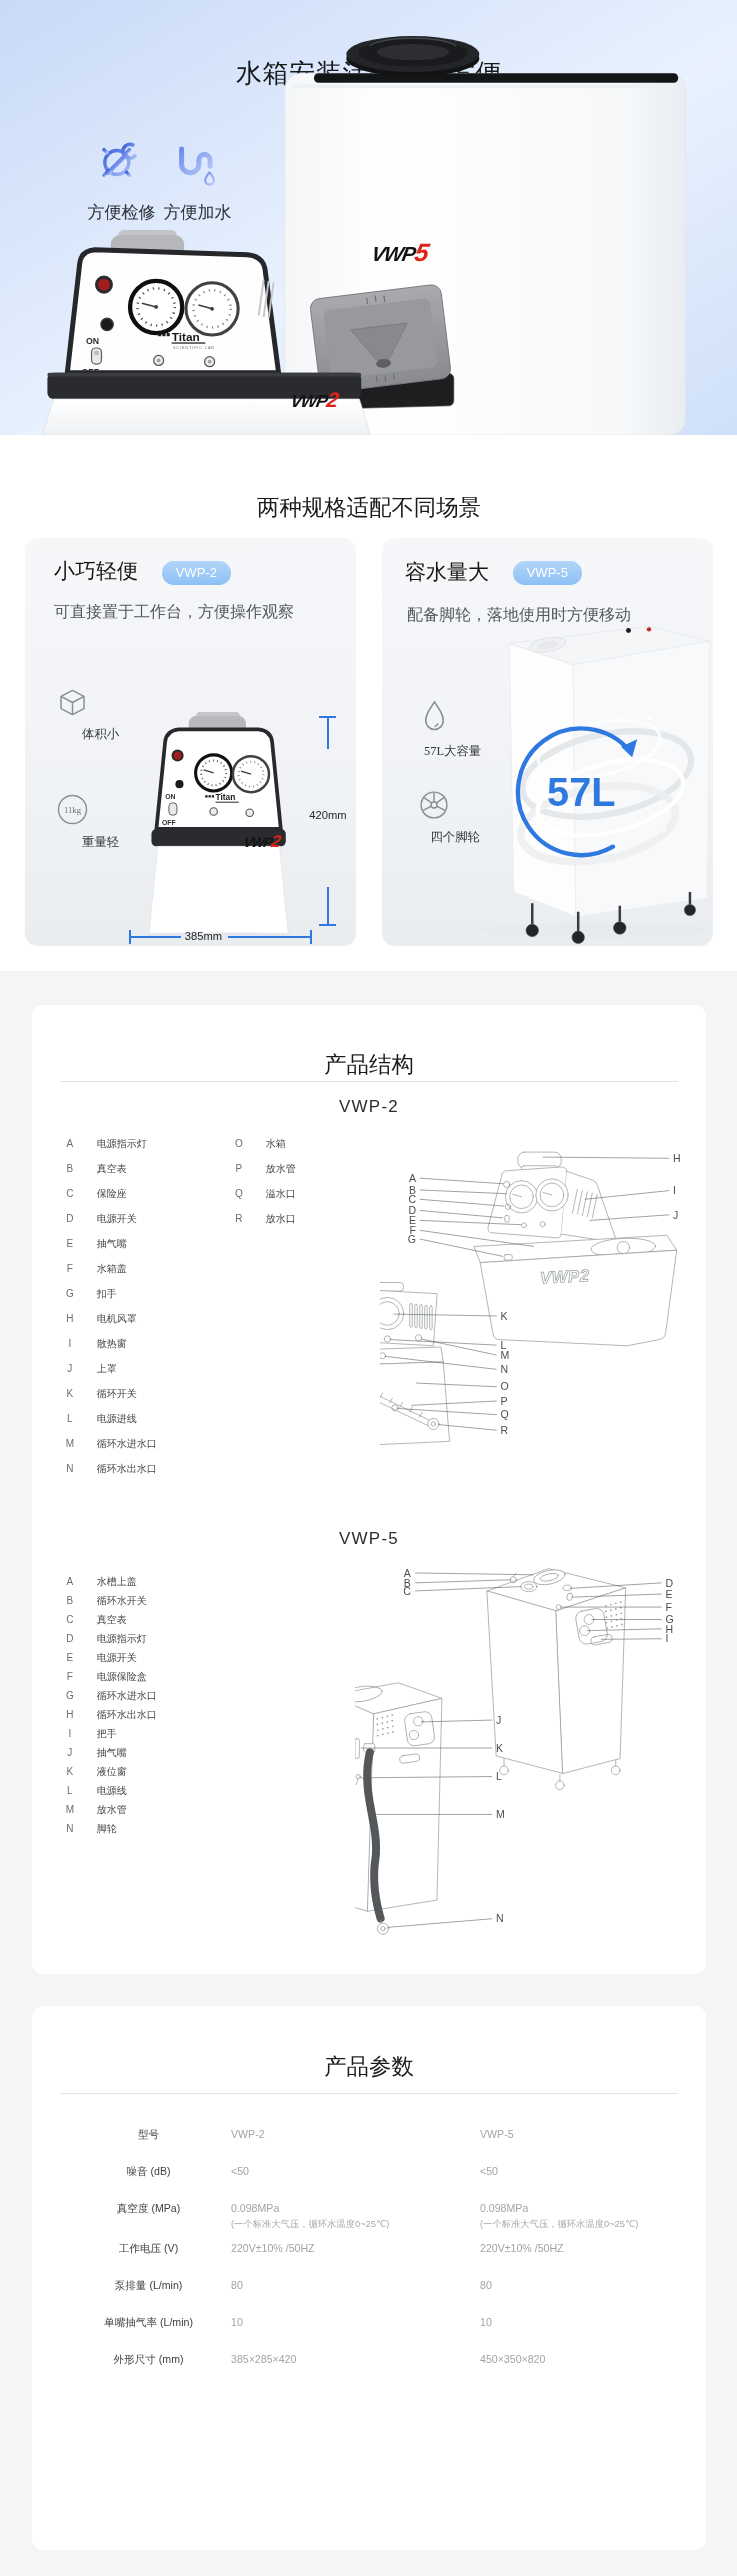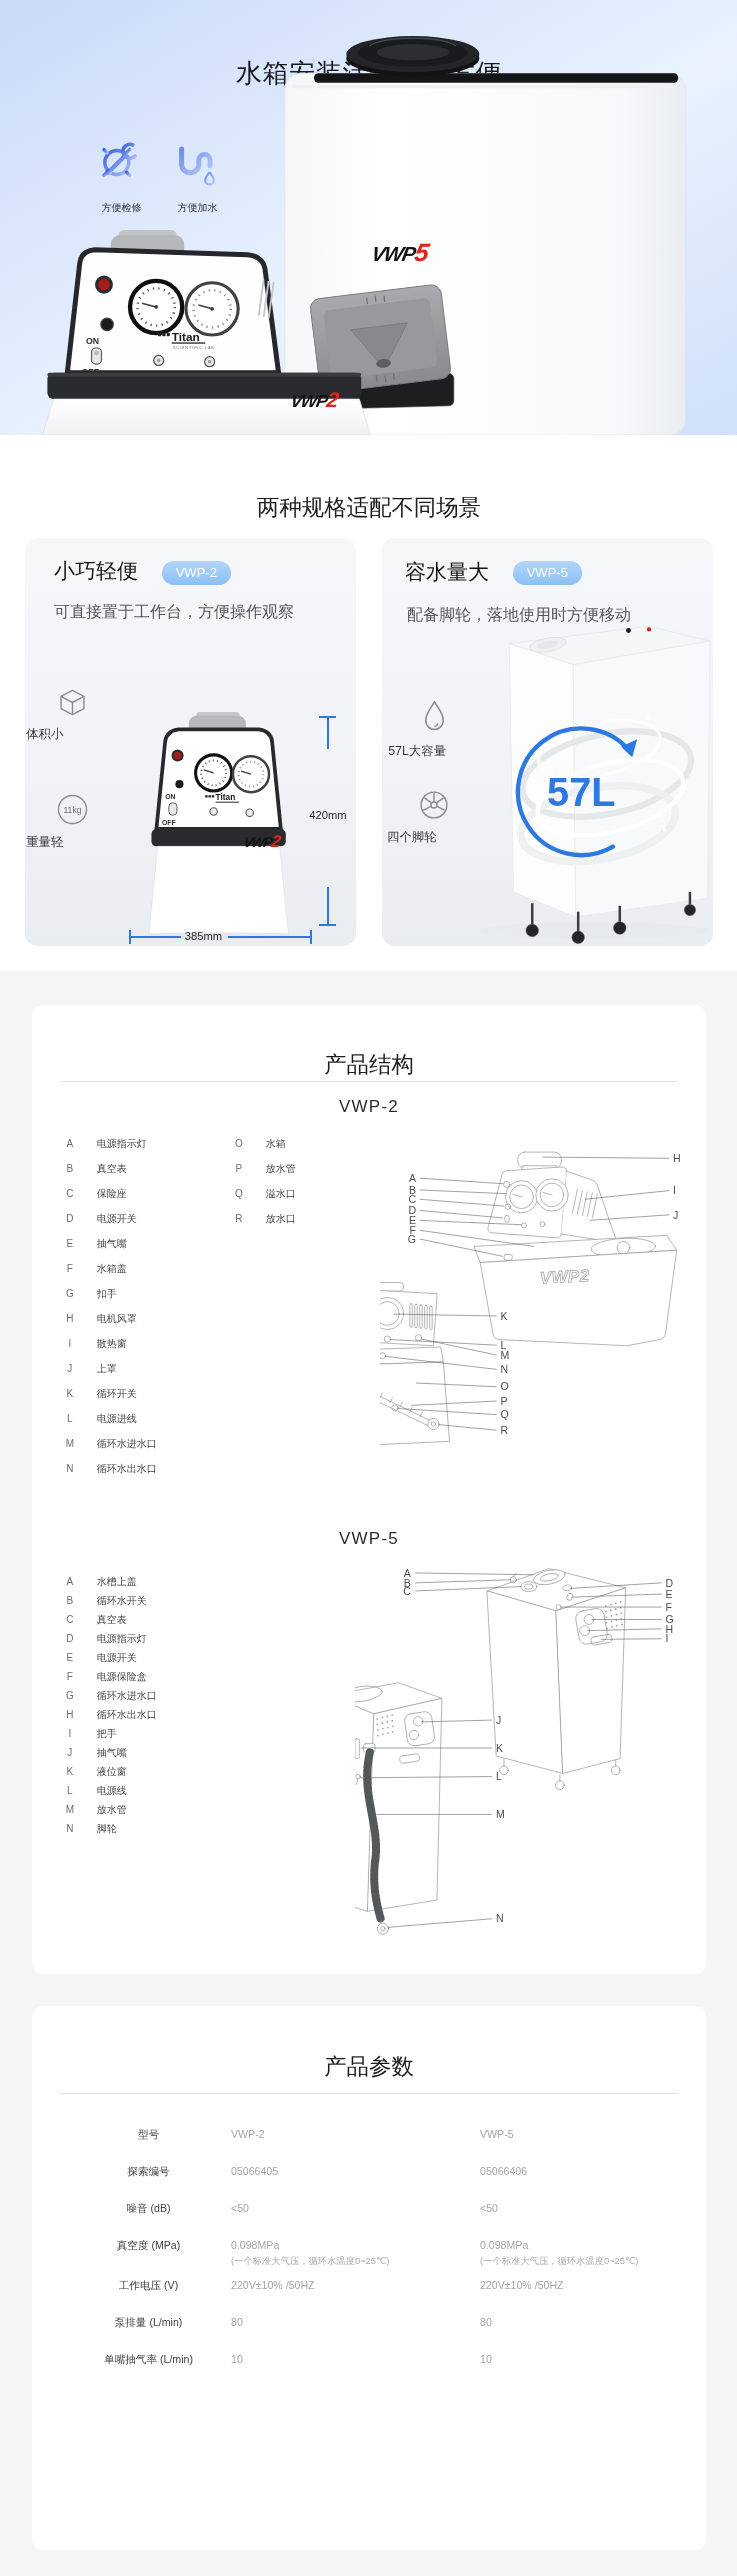--- a/index.html
+++ b/index.html
@@ -5,41 +5,41 @@
   html,body{margin:0;padding:0;background:#ffffff;}
   .page{position:relative;width:738px;height:2576px;overflow:hidden;background:#fff;
         font-family:"Liberation Sans","DejaVu Sans",sans-serif;color:#222;}
   .abs{position:absolute;}
 
   
   .hero{position:absolute;left:0;top:0;width:738px;height:435px;
         background:linear-gradient(150deg,#c9daf7 0%,#dfeafc 38%,#e9f2fe 55%,#cfe0f8 100%);}
   .hero-title{position:absolute;left:369px;top:56px;transform:translateX(-50%);
         font-size:26px;font-weight:500;letter-spacing:0.6px;color:#17181a;white-space:nowrap;}
-  .hero-feat-label{position:absolute;width:81px;text-align:center;font-size:10px;color:#2e3236;font-weight:500;}
+  .hero-feat-label{position:absolute;width:81px;text-align:center;font-size:17px;color:#2e3236;font-weight:500;}
   .logo{position:absolute;font-style:italic;font-weight:900;transform:skewX(-10deg);white-space:nowrap;line-height:1;}
   .logo .lp{color:#141414;letter-spacing:-1.2px;}
   .logo .ld{color:#e0231a;}
   .vwp5-hero{left:372px;top:240px;font-size:20.5px;}
   .vwp5-hero .ld{font-size:25px;}
   .vwp2-hero{left:291px;top:389px;font-size:17.4px;}
   .vwp2-hero .ld{font-size:21px;}
 
   
   .specs{position:absolute;left:0;top:435px;width:738px;height:536px;background:#ffffff;}
   .section-title{position:absolute;left:50%;transform:translateX(-50%);font-size:22.4px;font-weight:500;color:#1b1c1e;white-space:nowrap;}
   .spec-card{position:absolute;top:103px;width:331px;height:408px;border-radius:12.4px;overflow:hidden;
         background:linear-gradient(180deg,#f6f7f9 0%,#f1f3f6 55%,#eaedf0 100%);}
   .card-1{left:25px;}
   .card-2{left:382px;}
   .card-heading{position:absolute;font-size:21px;font-weight:500;color:#141414;}
   .badge{position:absolute;height:23.6px;line-height:23.6px;padding:0 13.7px;border-radius:11.8px;
         background:linear-gradient(180deg,#b3d5f9 0%,#8cc0f5 100%);color:#ffffff;font-size:13px;font-weight:500;}
   .card-sub{position:absolute;font-size:16px;color:#54575c;}
-  .feat{position:absolute;width:93px;text-align:left;}
+  .feat{position:absolute;width:93px;text-align:right;font-family:Liberation Serif, serif;}
   .feat .ficon{display:block;margin:0 auto;}
   .feat .flabel{display:block;margin-top:8.7px;font-size:12.4px;color:#34373b;}
   .dim{background:#2e79df;position:absolute;}
   .dim-label{position:absolute;font-size:11.2px;color:#26282b;text-align:center;}
   .mini-logo{font-size:13.7px;}
   .mini-logo .ld{font-size:17px;}
 
   
   .grayzone{position:absolute;left:0;top:971px;width:738px;height:1605px;background:#f4f5f7;}
   .panel{position:absolute;left:32px;width:674px;background:#ffffff;border-radius:11.2px;}
@@ -754,25 +754,20 @@
       <div class="panel-hr" style="top:87px"></div>
 
       <div class="ptable">
 
           <div class="p-row">
             <span class="p-label">型号</span>
             <span class="p-val"><span class="v">VWP-2</span></span>
             <span class="p-val"><span class="v">VWP-5</span></span>
           </div>
 
-          <div class="p-row">
-            <span class="p-label">探索编号</span>
-            <span class="p-val"><span class="v">05066405</span></span>
-            <span class="p-val"><span class="v">05066406</span></span>
-          </div>
 
 
           <div class="p-row">
             <span class="p-label">噪音 (dB)</span>
             <span class="p-val"><span class="v">&lt;50</span></span>
             <span class="p-val"><span class="v">&lt;50</span></span>
           </div>
 
           <div class="p-row">
             <span class="p-label">真空度 (MPa)</span>
@@ -793,18 +788,23 @@
             <span class="p-val"><span class="v">80</span></span>
             <span class="p-val"><span class="v">80</span></span>
           </div>
 
           <div class="p-row">
             <span class="p-label">单嘴抽气率 (L/min)</span>
             <span class="p-val"><span class="v">10</span></span>
             <span class="p-val"><span class="v">10</span></span>
           </div>
 
+          <div class="p-row">
+            <span class="p-label">外形尺寸 (mm)</span>
+            <span class="p-val"><span class="v">385×285×420</span></span>
+            <span class="p-val"><span class="v">450×350×820</span></span>
+          </div>
         </div>
     </div>
   </div>
 
 </div>
 
 
 </body></html>

